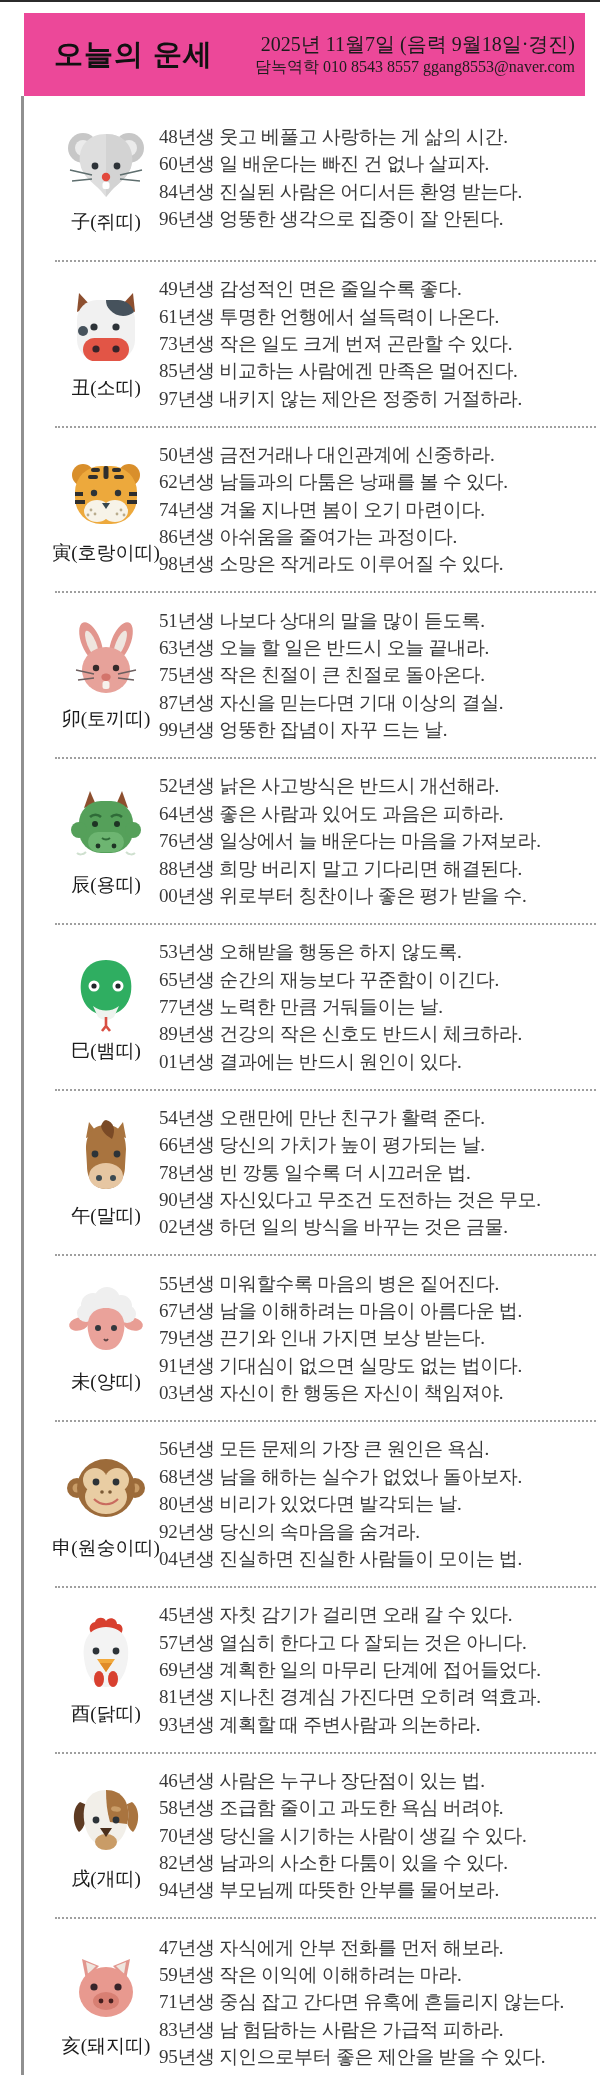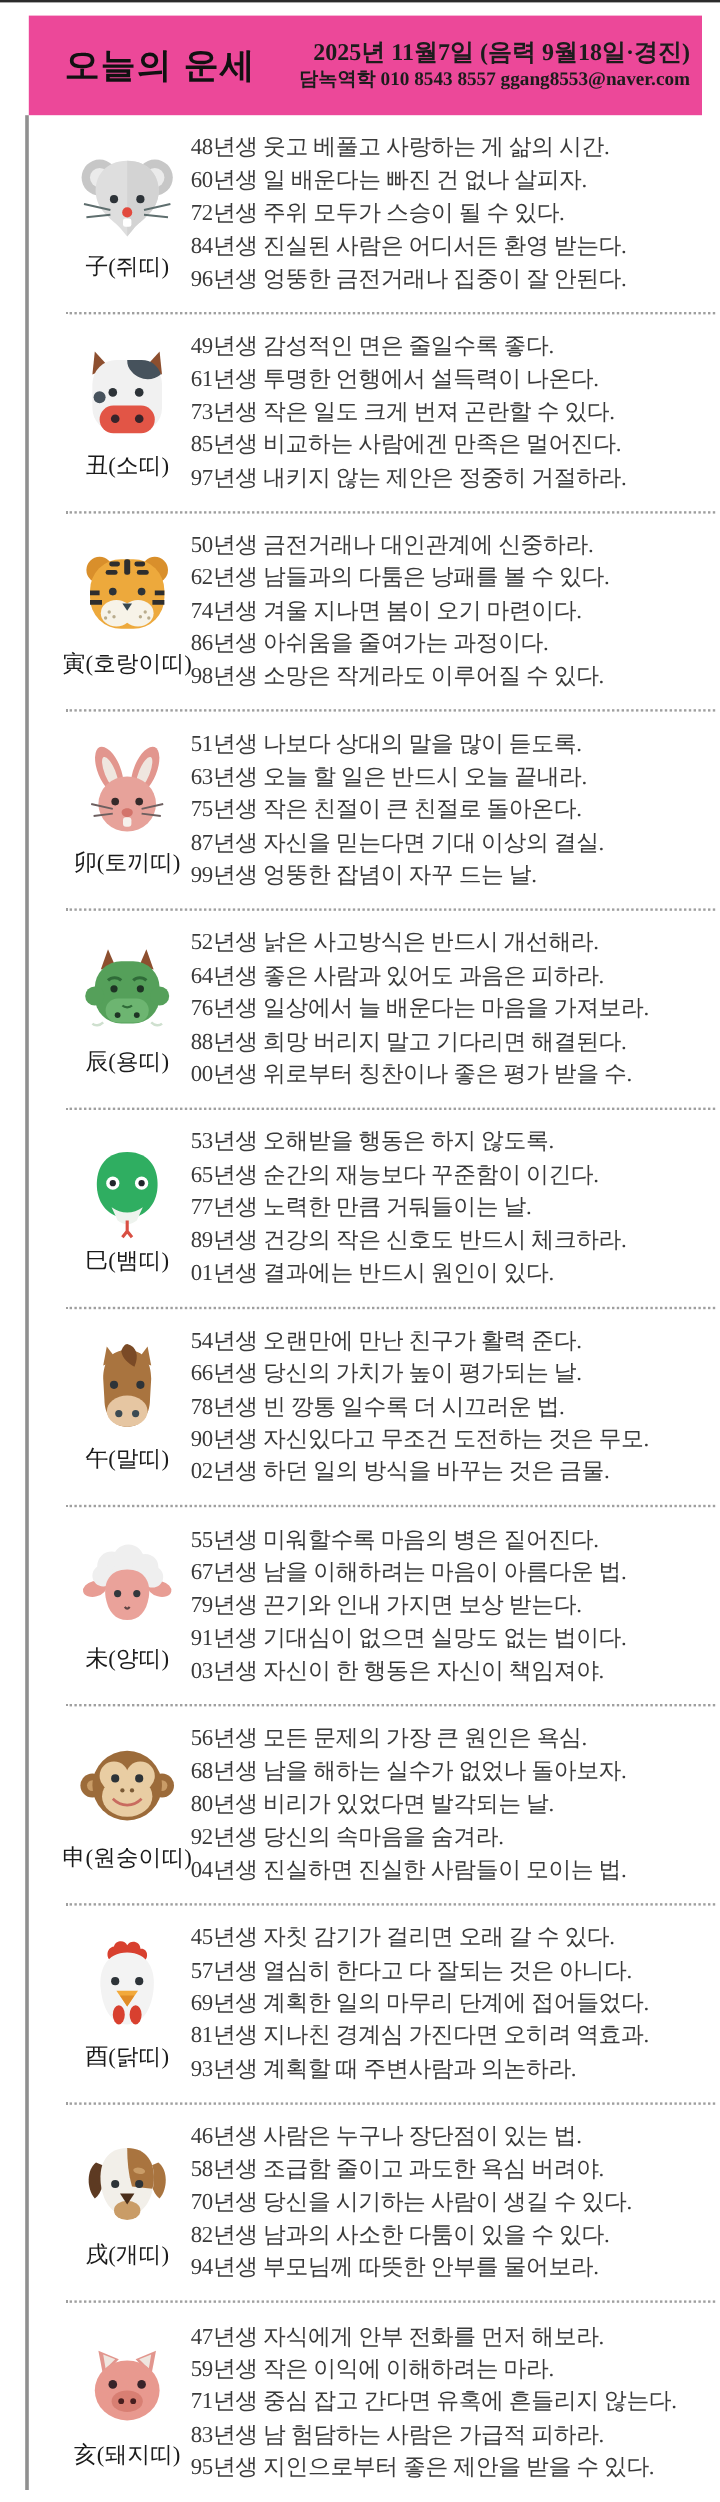--- a/index.html
+++ b/index.html
@@ -10,21 +10,21 @@
   .topline{height:2px;background:#2b2b2b;}
   .band{
     margin:11px 15px 0 24px;height:83px;background:#ec4899;
     display:flex;align-items:center;justify-content:space-between;
     padding:0 10px 0 30px;box-sizing:border-box;
   }
   .band h1{
     font-family:"Liberation Sans","DejaVu Sans",sans-serif;
     font-size:29px;font-weight:bold;color:#111;margin:0;letter-spacing:1px;white-space:nowrap;
   }
-  .hright{text-align:right;color:#1c1c1c;line-height:1.25;font-weight:bold;}
+  .hright{text-align:right;color:#1c1c1c;line-height:1.25;}
   .date{font-size:20px;white-space:nowrap;}
   .contact{font-size:16px;white-space:nowrap;}
   .vrule{position:absolute;left:21px;top:96px;width:3px;height:1979px;background:#909090;}
   .sections{margin:0 4px 0 55px;}
   .sec{
     display:flex;align-items:center;height:165.75px;box-sizing:border-box;
     border-bottom:2px dotted #9f9f9f;
   }
   .sec:last-child{border-bottom:none;}
   .col-l{
@@ -72,23 +72,22 @@
               </g>
               <circle cx="42" cy="56" r="4.2" fill="#e2493d"></circle>
               <rect x="38.5" y="61" width="7" height="7" rx="2" fill="#ffffff"></rect>
             </svg>
         </span>
         <div class="lbl">子(쥐띠)</div>
       </div>
       <div class="col-r">
         <p class="ln">48년생 웃고 베풀고 사랑하는 게 삶의 시간.</p>
         <p class="ln">60년생 일 배운다는 빠진 건 없나 살피자.</p>
-        <p class="ln">72년생 주위 모두가 스승이 될 수 있다.</p>
         <p class="ln">84년생 진실된 사람은 어디서든 환영 받는다.</p>
-        <p class="ln">96년생 엉뚱한 금전거래나 집중이 잘 안된다.</p>
+        <p class="ln">96년생 엉뚱한 생각으로 집중이 잘 안된다.</p>
       </div>
     </section>
 
     <section class="sec">
       <div class="col-l">
         <span class="ic">
           <svg viewBox="0 0 84 84">
               <path d="M15 6l12 13-14 6z" fill="#8d4f2f"></path>
               <path d="M69 6L57 19l14 6z" fill="#8d4f2f"></path>
               <rect x="13" y="13" width="58" height="60" rx="20" fill="#f1f1f1"></rect>

